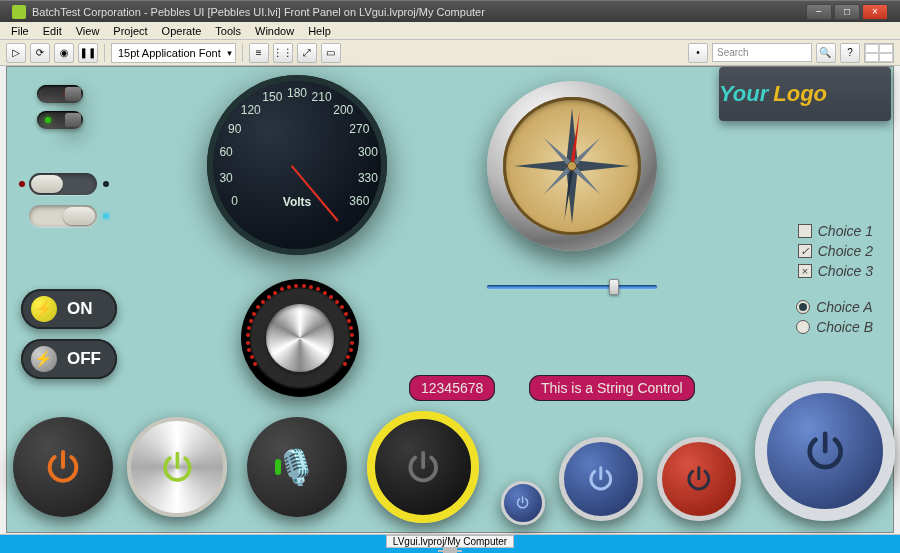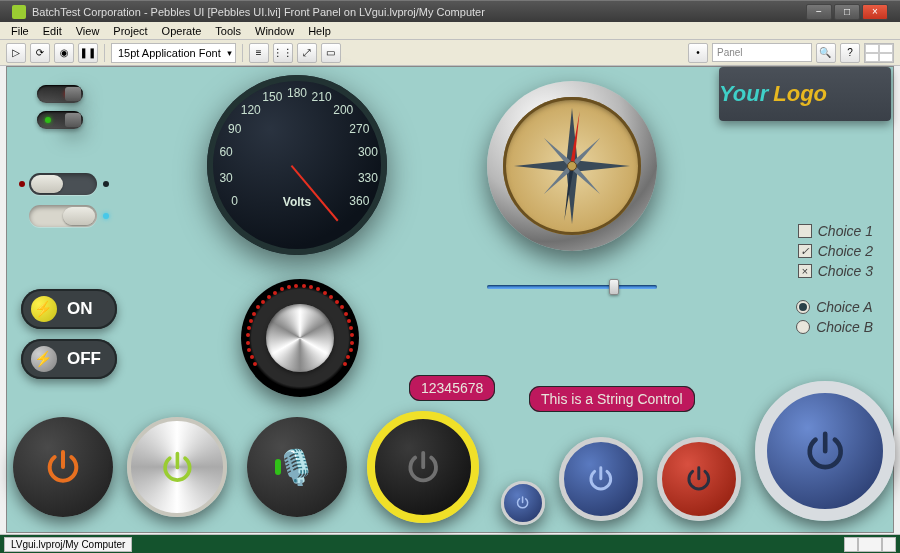--- a/index.html
+++ b/index.html
@@ -24,21 +24,21 @@
   .font-dd::after { content: "▾"; position: absolute; right: 3px; font-size: 9px; }
   .toolbar-spacer { flex: 1; }
   .search-box { width: 100px; height: 19px; border: 1px solid #bbb; background: #fff; font-size: 10px; padding: 0 4px; color: #888; display: flex; align-items: center; }
   .quad { width: 30px; height: 20px; border: 1px solid #bbb; display: grid; grid-template: 1fr 1fr / 1fr 1fr; background: #fff; }
   .quad div { border: 0.5px solid #ccc; }
 
   
   .canvas { position: absolute; left: 6px; top: 66px; right: 6px; bottom: 20px; background: #9fd0cb; border: 1px solid #888; }
 
   
-  .statusbar { position: absolute; left: 0; right: 0; bottom: 0; height: 19px; background: #14532d; border-top: 1px solid #c0c0c0; display: flex; align-items: center; font-size: 10px; padding: 0 4px; }
+  .statusbar { position: absolute; left: 0; right: 0; bottom: 0; height: 19px; background: #0ea5e9; border-top: 1px solid #c0c0c0; display: flex; align-items: center; font-size: 10px; padding: 0 4px; flex-direction: column; }
   .status-cell { border: 1px solid #bbb; padding: 0 6px; height: 15px; display: flex; align-items: center; background: #f4f4f4; }
 
   
 
   .switch-mini { position: absolute; width: 46px; height: 18px; border-radius: 9px; background: linear-gradient(#2a2a2a,#505050); box-shadow: inset 0 1px 2px #000, 0 2px 4px rgba(0,0,0,0.3); }
   .switch-mini .knob { position: absolute; width: 16px; height: 14px; top: 2px; background: linear-gradient(#888,#555); border-radius: 3px; }
   .switch-mini .led { position: absolute; width: 6px; height: 6px; top: 6px; border-radius: 50%; }
 
   .switch-slim { position: absolute; width: 68px; height: 22px; border-radius: 11px; box-shadow: inset 0 2px 5px rgba(0,0,0,0.4), 0 1px 0 rgba(255,255,255,0.3); }
   .switch-slim .knob { position: absolute; width: 32px; height: 18px; top: 2px; border-radius: 9px; background: linear-gradient(#ecebe4,#c7c5bb); box-shadow: 0 1px 2px rgba(0,0,0,0.4); }
@@ -121,21 +121,21 @@
   <div class="font-dd">
       <span>15pt Application Font</span>
     </div>
   <div class="tsep"></div>
   <div class="tbtn">≡</div>
   <div class="tbtn">⋮⋮</div>
   <div class="tbtn">⤢</div>
   <div class="tbtn">▭</div>
   <span class="toolbar-spacer"></span>
   <div class="tbtn">•</div>
-  <div class="search-box">Panel</div>
+  <div class="search-box">Search</div>
   <div class="tbtn">🔍</div>
   <div class="tbtn">?</div>
   <div class="quad">
       <div></div>
       <div></div>
       <div></div>
       <div></div>
     </div>
 </div>
 
@@ -268,21 +268,21 @@
         <div class="dot" style="left: 107.978px; top: 46.7402px;"></div>
         <div class="dot" style="left: 108.924px; top: 54.1848px;"></div>
         <div class="dot" style="left: 108.788px; top: 61.688px;"></div>
         <div class="dot" style="left: 107.574px; top: 69.0935px;"></div>
         <div class="dot" style="left: 105.307px; top: 76.2472px;"></div>
         <div class="dot" style="left: 102.033px; top: 83px;"></div>
       </div>
   </div>
 
   <div class="lcd" style="left:402px; top:308px;">12345678</div>
-  <div class="lcd" style="left:522px; top:319px;">This is a String Control</div>
+  <div class="lcd" style="left:522px; top:308px;">This is a String Control</div>
 
   <div class="roundbtn" style="left:6px;  top:350px; width:100px; height:100px; background:radial-gradient(circle at 35% 30%,#4a4a4a,#1a1a1a);">
     <svg class="powerglyph" viewBox="0 0 24 24">
         <path d="M12 3v9M7 6a8 8 0 1 0 10 0" stroke="#e87020" stroke-width="2.4" fill="none" stroke-linecap="round"></path>
       </svg>
   </div>
   <div class="roundbtn" style="left:120px; top:350px; width:100px; height:100px; background:conic-gradient(#fff,#aaa,#fff,#aaa,#fff); border:4px solid #c8c6bc;">
     <svg class="powerglyph" viewBox="0 0 24 24">
         <path d="M12 3v9M7 6a8 8 0 1 0 10 0" stroke="#9acd32" stroke-width="2.4" fill="none" stroke-linecap="round"></path>
       </svg>

